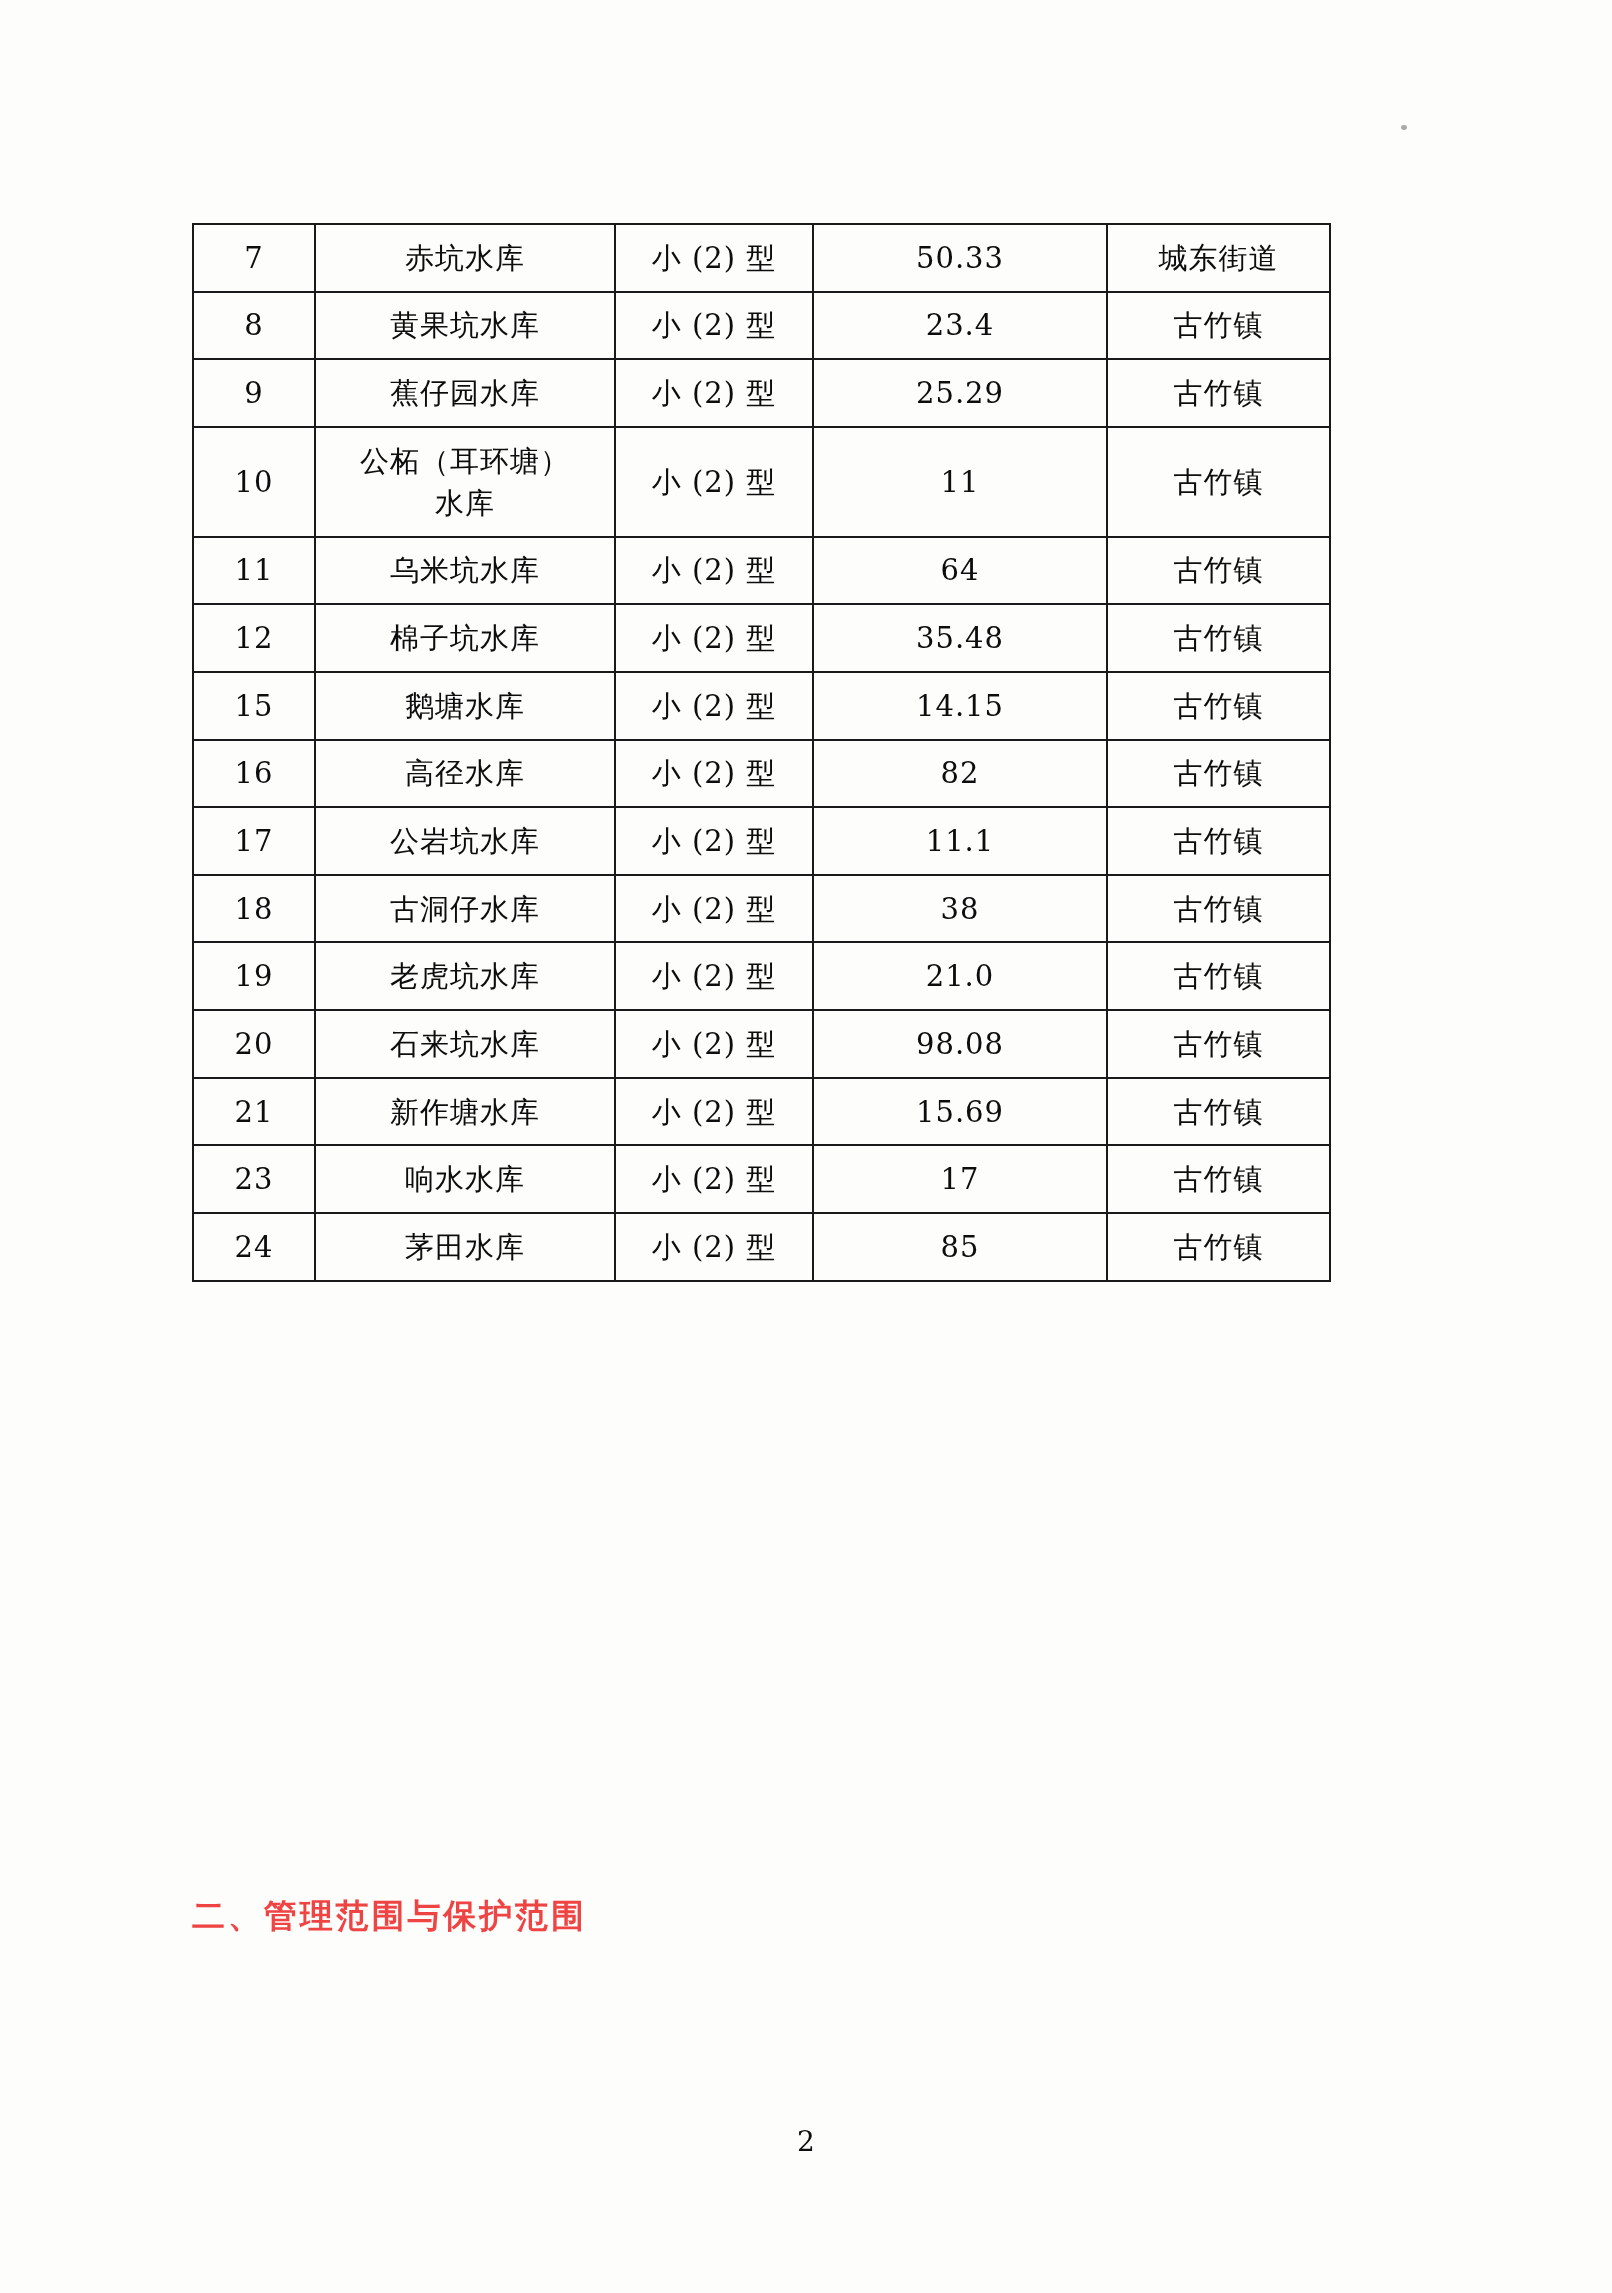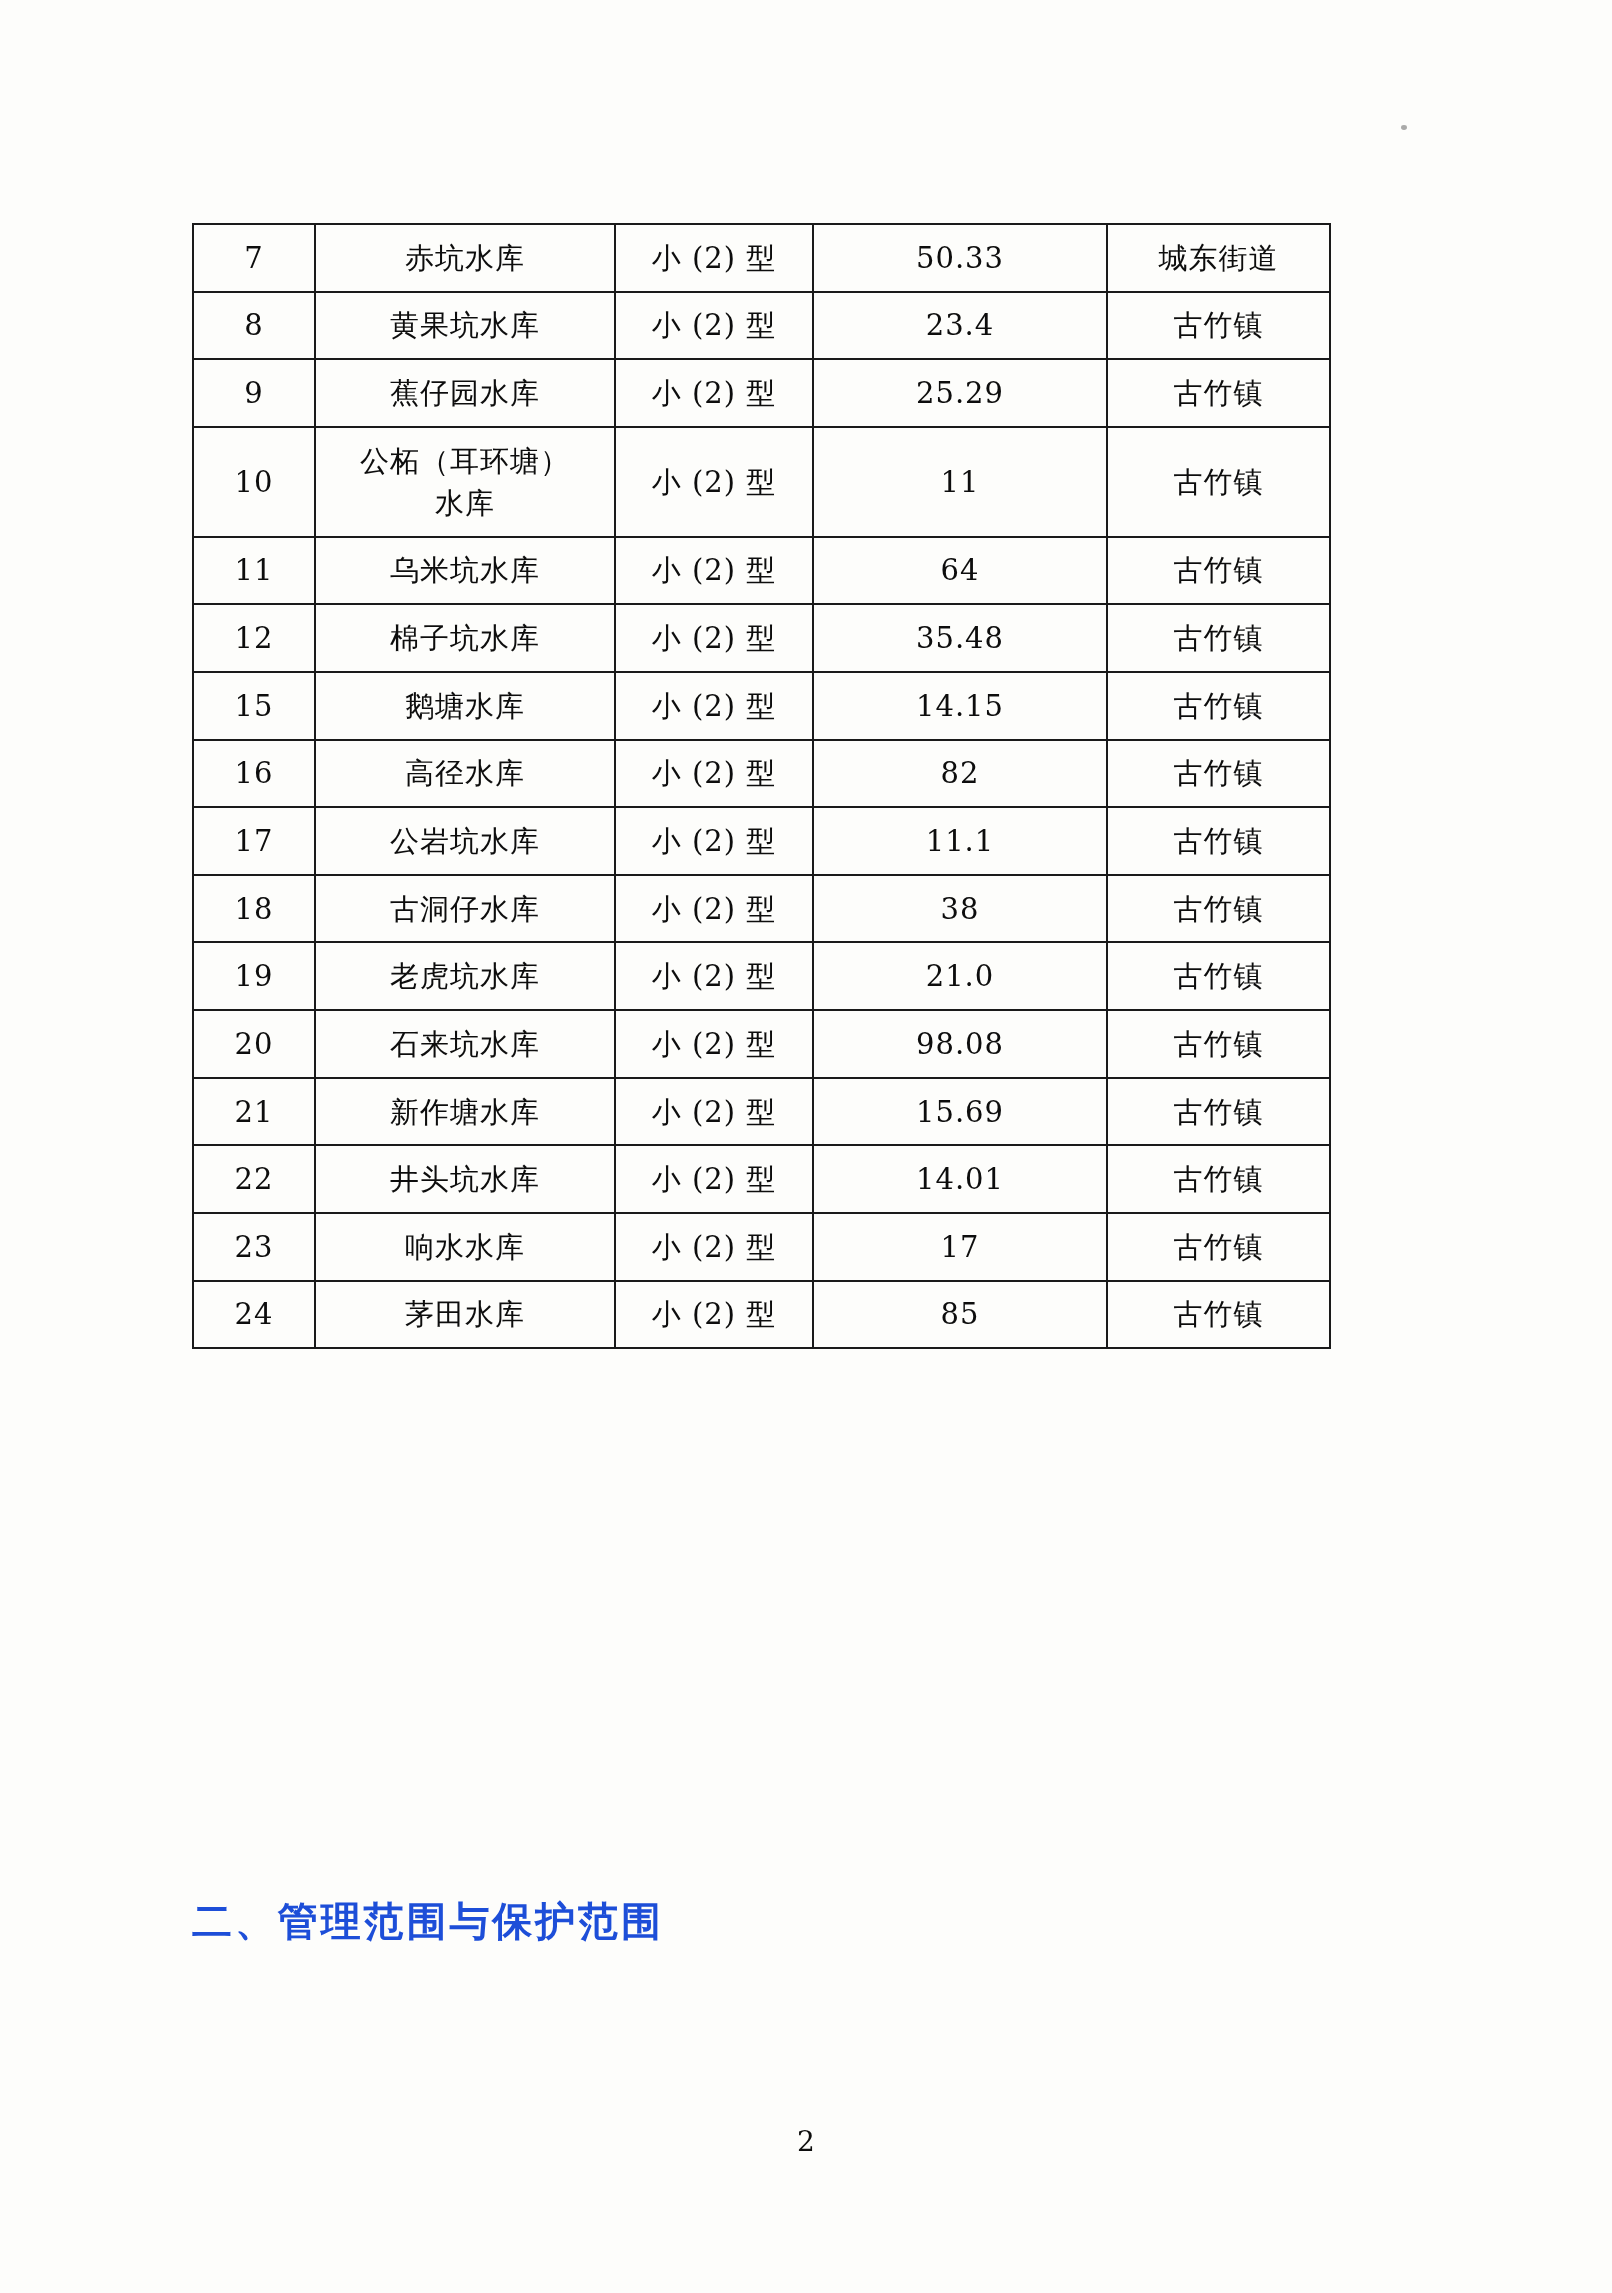--- a/index.html
+++ b/index.html
@@ -71,23 +71,23 @@
     line-height: 1.7;
     padding-top: 15.7px;
     padding-bottom: 15.7px;
   }
   .section-heading {
     position: absolute;
     left: 192px;
     top: 1894px;
     font-family: "DejaVu Sans", "Liberation Sans", sans-serif;
     font-weight: bold;
-    font-size: 40px;
+    font-size: 33px;
     letter-spacing: 2.9px;
-    color: #1d4ed8;
+    color: #ef4444;
     text-align: center;
   }
   .page-number {
     position: absolute;
     left: 0;
     top: 2125px;
     width: 1612px;
     text-align: center;
     font-family: "DejaVu Serif", "Liberation Serif", serif;
     font-size: 28px;
@@ -195,27 +195,20 @@
           <td class="cell-cn">古竹镇</td>
         </tr>
         <tr>
           <td class="cell-num">21</td>
           <td class="cell-cn">新作塘水库</td>
           <td class="cell-cn">小 (2) 型</td>
           <td class="cell-num">15.69</td>
           <td class="cell-cn">古竹镇</td>
         </tr>
         <tr>
-          <td class="cell-num">22</td>
-          <td class="cell-cn">井头坑水库</td>
-          <td class="cell-cn">小 (2) 型</td>
-          <td class="cell-num">14.01</td>
-          <td class="cell-cn">古竹镇</td>
-        </tr>
-        <tr>
           <td class="cell-num">23</td>
           <td class="cell-cn">响水水库</td>
           <td class="cell-cn">小 (2) 型</td>
           <td class="cell-num">17</td>
           <td class="cell-cn">古竹镇</td>
         </tr>
         <tr>
           <td class="cell-num">24</td>
           <td class="cell-cn">茅田水库</td>
           <td class="cell-cn">小 (2) 型</td>

